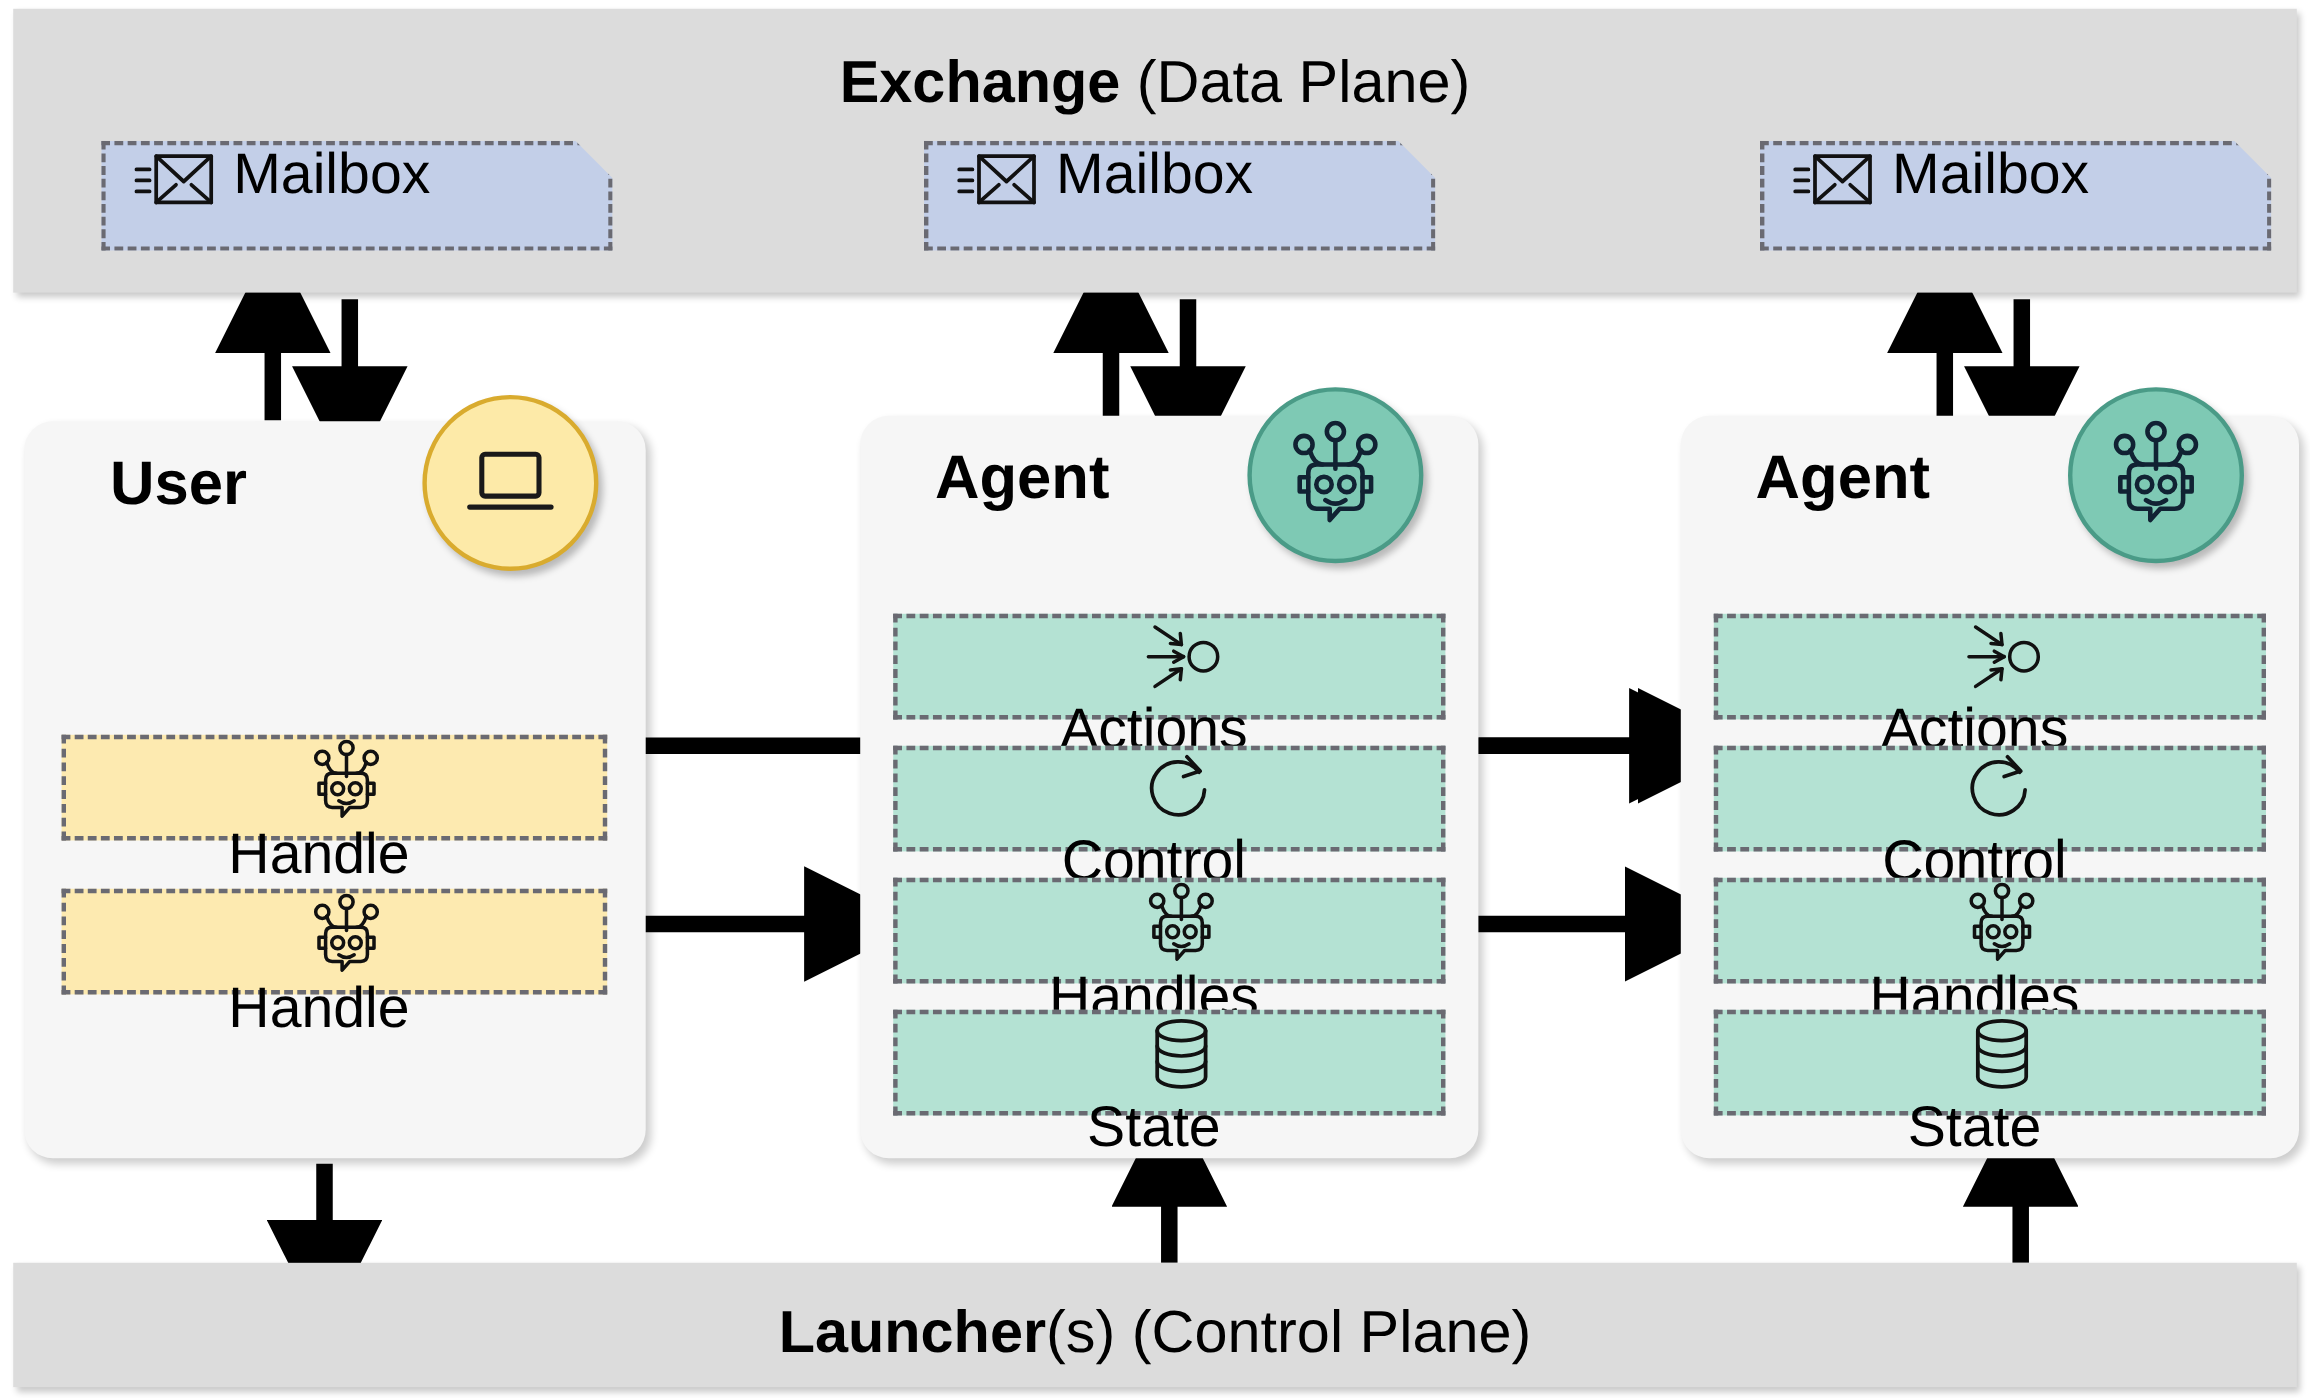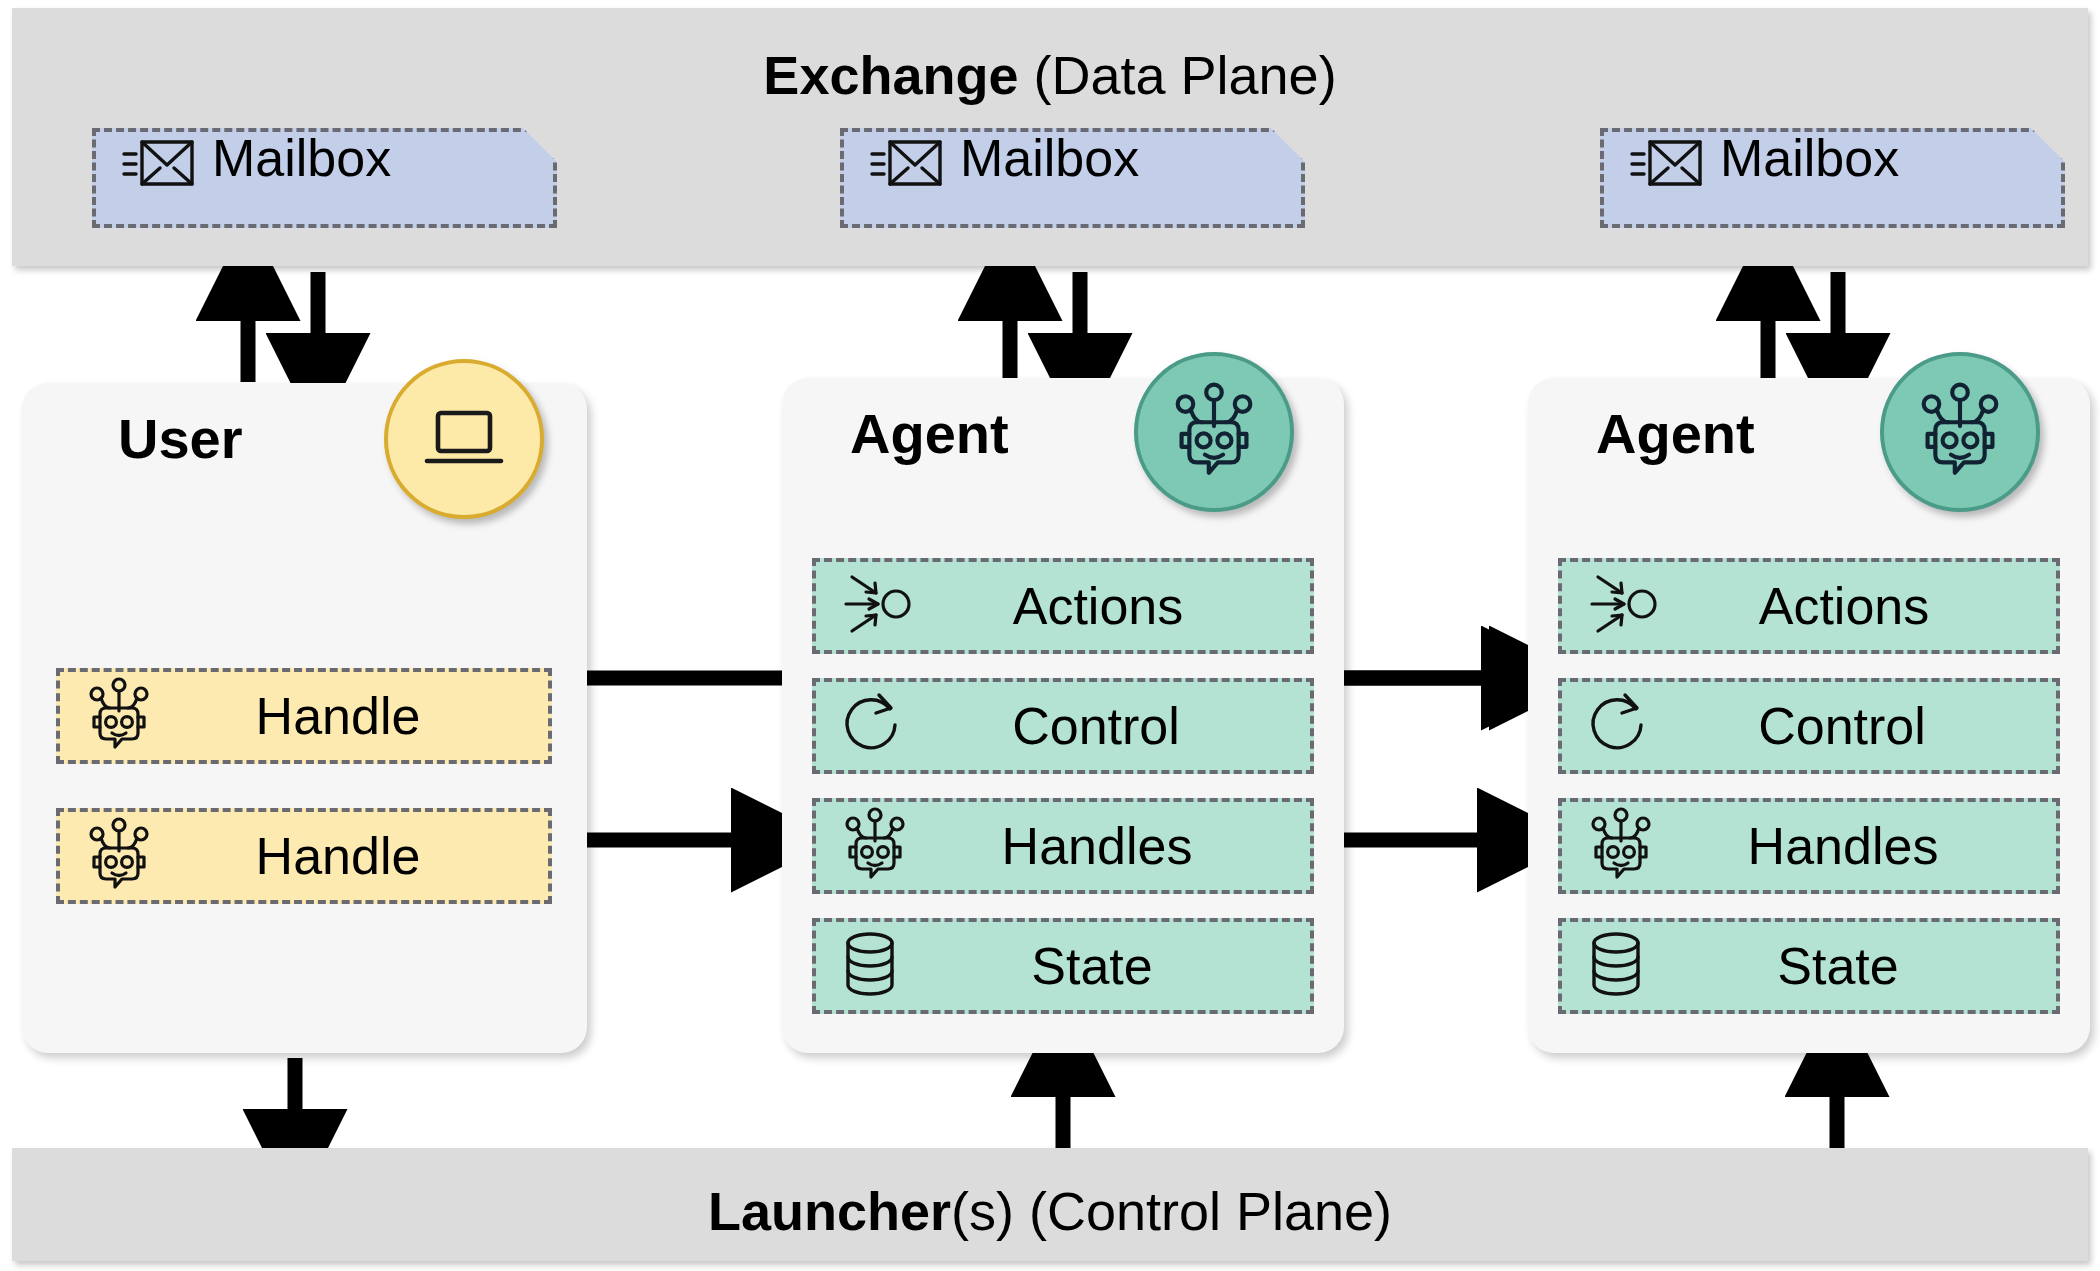--- a/index.html
+++ b/index.html
@@ -33,33 +33,33 @@
   .mailbox .mb-label{font-size:52px;color:#000;line-height:1;margin-left:6px;}
 
   
   .card{position:absolute;background:#f6f6f6;border-radius:26px;
         box-shadow:4px 5px 8px rgba(0,0,0,.20);}
   #user-card{left:22px;top:383px;width:565px;height:670px;}
   #agent-card-1{left:782px;top:378px;width:562px;height:675px;}
   #agent-card-2{left:1528px;top:378px;width:562px;height:675px;}
 
   .card-title{position:absolute;top:28px;font-size:56px;font-weight:bold;color:#000;line-height:1;white-space:nowrap;}
-  #user-card .card-title{left:96px;}
+  #user-card .card-title{left:78px;}
   #agent-card-1 .card-title{left:68px;}
   #agent-card-2 .card-title{left:68px;}
 
   
   .badge{position:absolute;border-radius:50%;box-shadow:4px 5px 7px rgba(0,0,0,.25);
          display:flex;align-items:center;justify-content:center;}
   #user-badge{left:362px;top:-24px;width:152px;height:152px;background:#fdeaa8;border:4px solid #d9ab2e;}
   .agent-badge{top:-26px;left:352px;width:152px;height:152px;background:#7ec9b4;border:4px solid #4a9b87;}
 
   
   .row{position:absolute;box-sizing:border-box;border:4px dashed #6a6a72;
-       display:flex;align-items:center;}
+       display:flex;align-items:center;flex-direction:column;}
   .row .r-icon{flex:0 0 auto;margin-left:22px;}
   .row .r-label{font-size:52px;color:#000;line-height:1;flex:1;text-align:center;padding-right:28px;}
 
   .row-yellow{background:#fdeab0;left:34px;width:496px;height:96px;}
   #user-handle-0{top:285px;}
   #user-handle-1{top:425px;}
 
   .row-teal{background:#b4e2d3;left:30px;width:502px;height:96px;}
   .agent-row-0{top:180px;}
   .agent-row-1{top:300px;}

